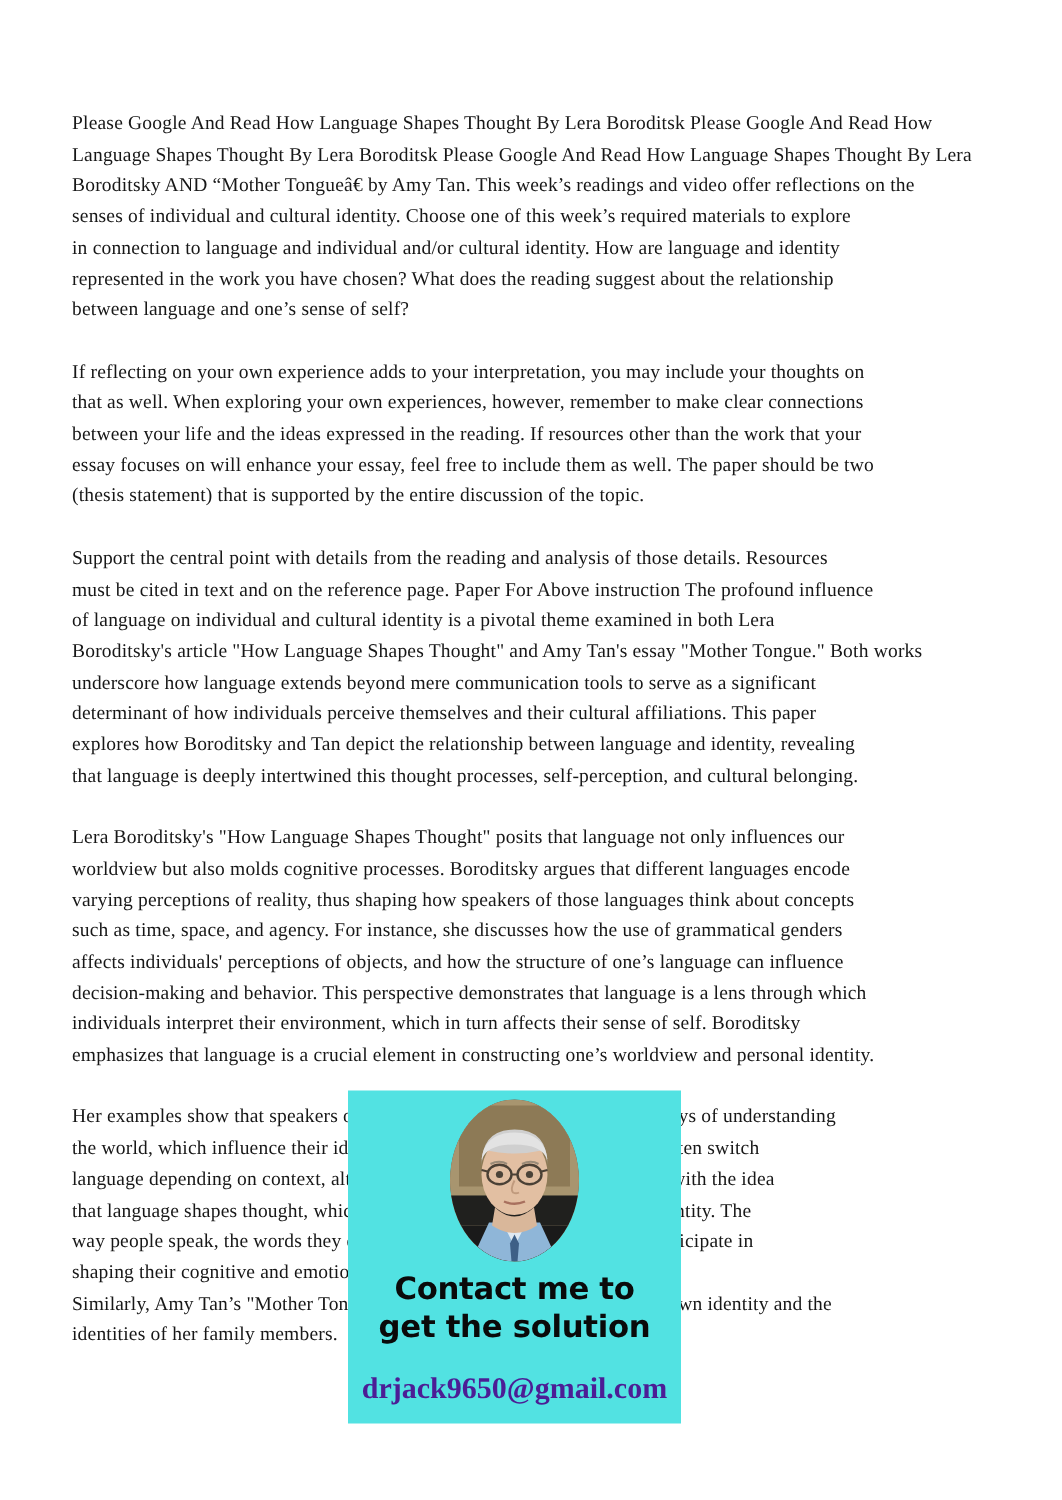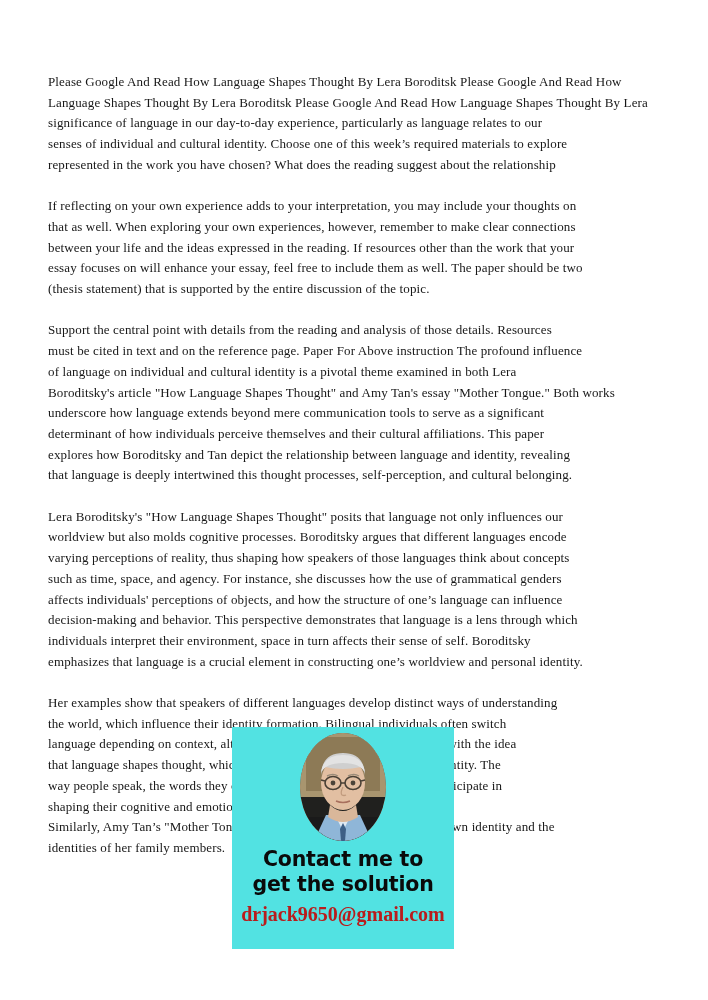--- a/index.html
+++ b/index.html
@@ -72,40 +72,42 @@
     font-family: "DejaVu Sans", "Liberation Sans", sans-serif;
     font-weight: bold;
     font-size: 20.5px;
     line-height: 25px;
     color: #0a0a0a;
     letter-spacing: -0.2px;
   }
   .contact-lines .cl { display: block; white-space: pre; }
 
   .email {
-    margin-top: 5px;
+    margin-top: 17px;
     font-family: "Liberation Serif", "DejaVu Serif", serif;
     font-weight: bold;
     font-size: 20px;
     line-height: 24px;
-    color: #b91c1c;
+    color: #4c1d95;
     white-space: pre;
   }
 </style>
 </head>
 <body>
 
 <div id="doc">
 
   <p class="para">
     <span class="ln">Please Google And Read How Language Shapes Thought By Lera Boroditsk Please Google And Read How</span>
     <span class="ln">Language Shapes Thought By Lera Boroditsk Please Google And Read How Language Shapes Thought By Lera</span>
-    <span class="ln">significance of language in our day-to-day experience, particularly as language relates to our</span>
+    <span class="ln">Boroditsky AND “Mother Tongueâ€ by Amy Tan. This week’s readings and video offer reflections on the</span>
     <span class="ln">senses of individual and cultural identity. Choose one of this week’s required materials to explore</span>
+    <span class="ln">in connection to language and individual and/or cultural identity. How are language and identity</span>
     <span class="ln">represented in the work you have chosen? What does the reading suggest about the relationship</span>
+    <span class="ln">between language and one’s sense of self?</span>
   </p>
 
   <p class="para">
     <span class="ln">If reflecting on your own experience adds to your interpretation, you may include your thoughts on</span>
     <span class="ln">that as well. When exploring your own experiences, however, remember to make clear connections</span>
     <span class="ln">between your life and the ideas expressed in the reading. If resources other than the work that your</span>
     <span class="ln">essay focuses on will enhance your essay, feel free to include them as well. The paper should be two</span>
     <span class="ln">(thesis statement) that is supported by the entire discussion of the topic.</span>
   </p>
 
@@ -120,21 +122,21 @@
     <span class="ln">that language is deeply intertwined this thought processes, self-perception, and cultural belonging.</span>
   </p>
 
   <p class="para">
     <span class="ln">Lera Boroditsky's "How Language Shapes Thought" posits that language not only influences our</span>
     <span class="ln">worldview but also molds cognitive processes. Boroditsky argues that different languages encode</span>
     <span class="ln">varying perceptions of reality, thus shaping how speakers of those languages think about concepts</span>
     <span class="ln">such as time, space, and agency. For instance, she discusses how the use of grammatical genders</span>
     <span class="ln">affects individuals' perceptions of objects, and how the structure of one’s language can influence</span>
     <span class="ln">decision-making and behavior. This perspective demonstrates that language is a lens through which</span>
-    <span class="ln">individuals interpret their environment, space in turn affects their sense of self. Boroditsky</span>
+    <span class="ln">individuals interpret their environment, which in turn affects their sense of self. Boroditsky</span>
     <span class="ln">emphasizes that language is a crucial element in constructing one’s worldview and personal identity.</span>
   </p>
 
   <p class="para last">
     <span class="ln">Her examples show that speakers of different languages develop distinct ways of understanding</span>
     <span class="ln">the world, which influence their identity formation. Bilingual individuals often switch</span>
     <span class="ln">language depending on context, altering their thought patterns. This aligns with the idea</span>
     <span class="ln">that language shapes thought, which consequently influences individual identity. The</span>
     <span class="ln">way people speak, the words they choose, and the grammar they use all participate in</span>
     <span class="ln">shaping their cognitive and emotional understanding of who they are.</span>

